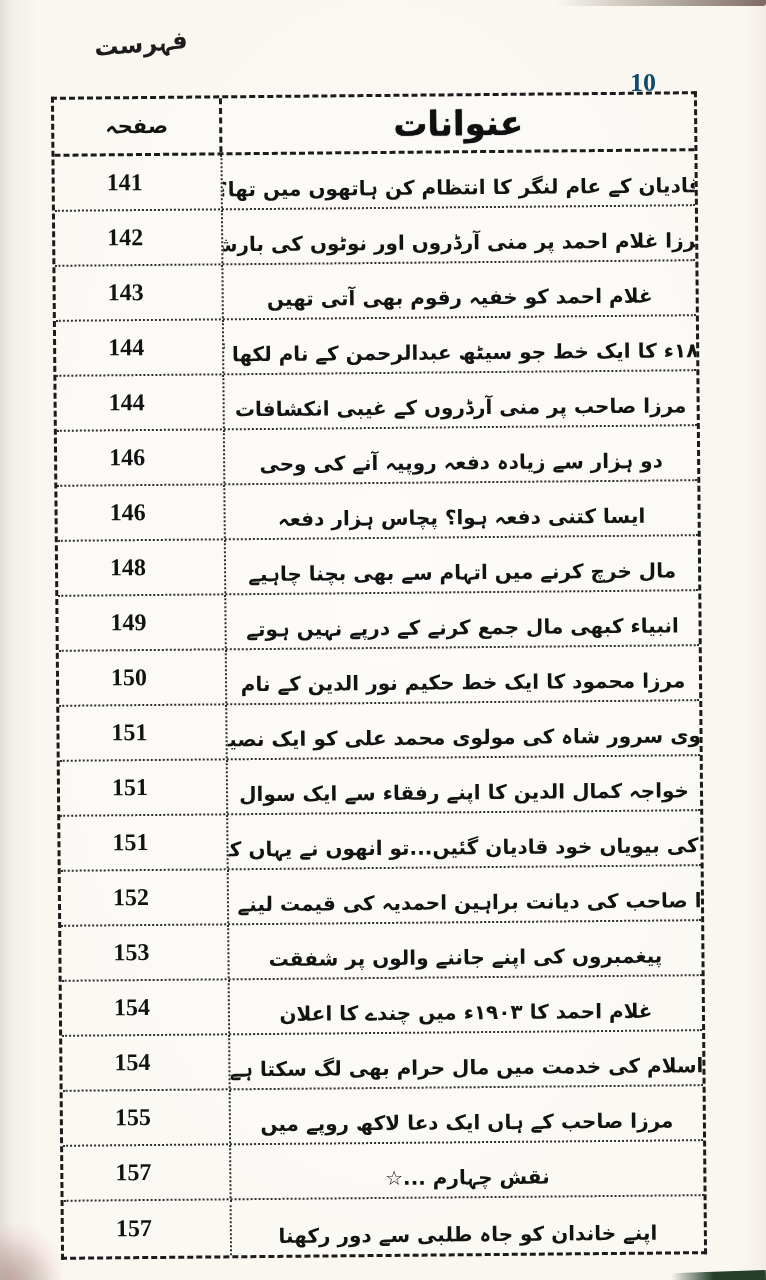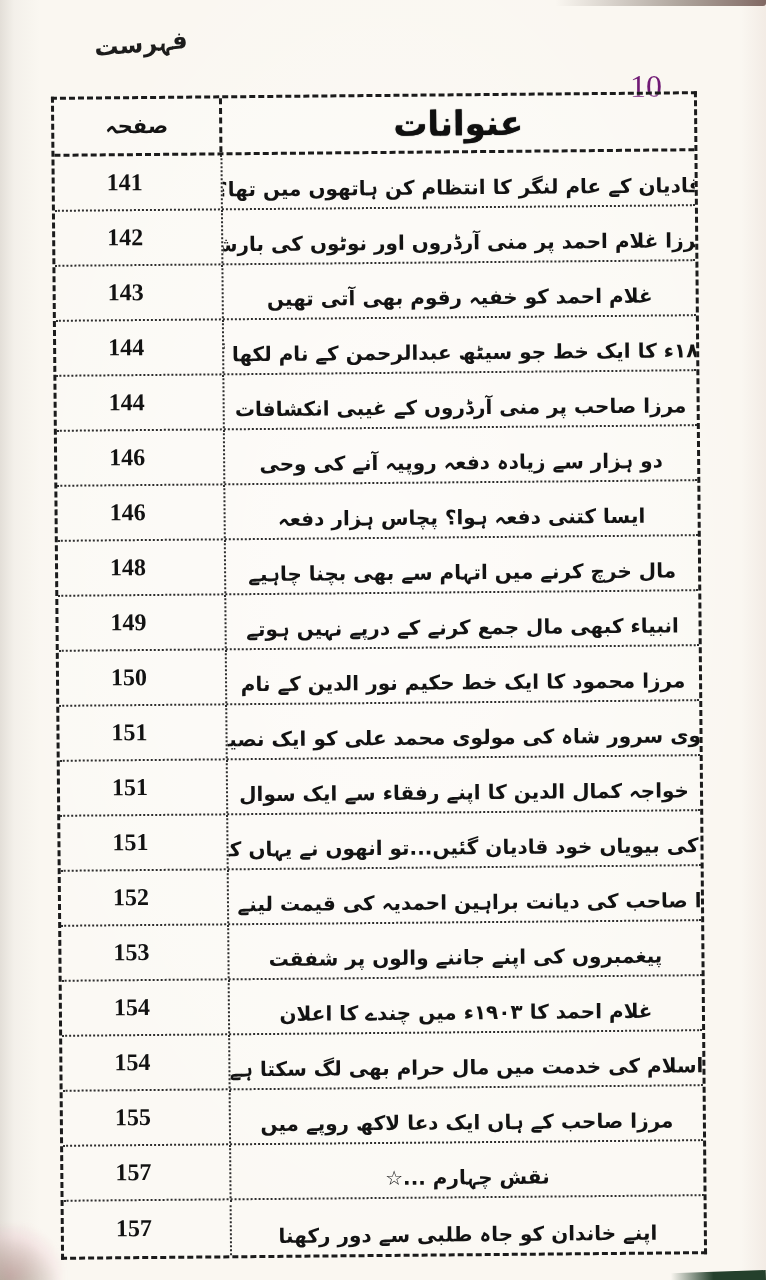--- a/index.html
+++ b/index.html
@@ -34,21 +34,21 @@
   }
 
   .corner-label{
     position:absolute;left:94px;top:30px;
     font-size:24px;font-weight:bold;color:#1c1c1c;
     transform:rotate(-5deg);
     direction:rtl;
   }
   .page-number{
     position:absolute;left:630px;top:68px;
-    font-family:"Liberation Serif", serif;font-weight:normal;font-size:32px;color:#701a75;
+    font-family:"Liberation Serif", serif;font-weight:bold;font-size:26px;color:#0c4a6e;
   }
 
   .toc-table{
     position:absolute;left:56px;top:94px;width:646px;
     border:3px dashed #1b1b1b;
     transform:rotate(-0.5deg);
     box-sizing:border-box;
     background:rgba(255,255,255,0.25);
   }
   .toc-header{

